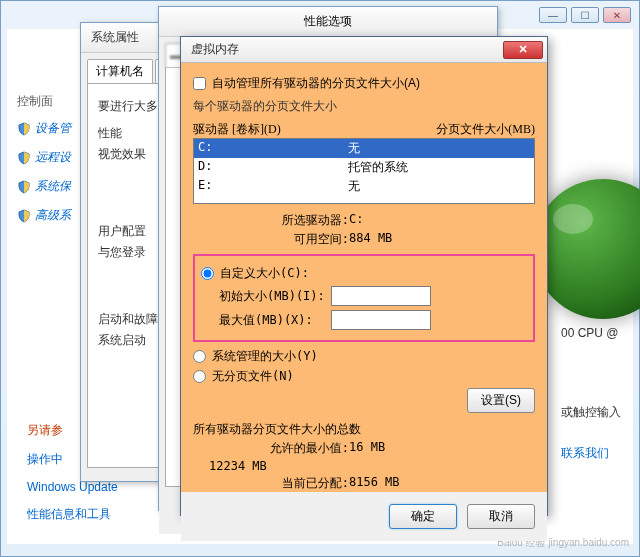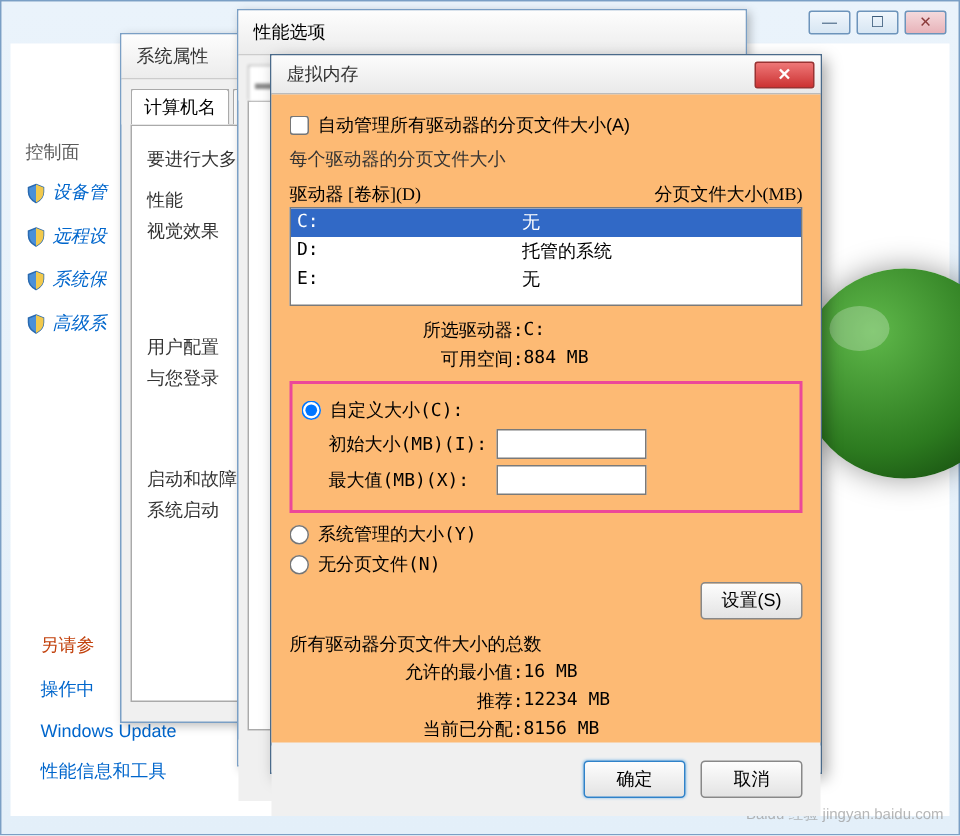--- a/index.html
+++ b/index.html
@@ -26,21 +26,21 @@
 
 .sysprop { position: absolute; left: 80px; top: 22px; width: 320px; height: 460px; border: 1px solid #7a9fc5; background: #f0f0f0; box-shadow: 2px 2px 6px rgba(0,0,0,.25); }
 .sysprop .title { background: linear-gradient(#fdfdfd, #ececec); border-bottom: 1px solid #ccc; padding: 6px 10px; font-size: 12px; color: #333; }
 .tabs { display: flex; padding: 6px 6px 0; background: #f0f0f0; gap: 0; }
 .tab { border: 1px solid #aaa; border-bottom: none; background: #fff; padding: 3px 8px; font-size: 12px; margin-right: 2px; border-radius: 2px 2px 0 0; }
 .sp-body { background: #fff; border: 1px solid #aaa; margin: 0 6px 6px; padding: 10px; height: 385px; }
 .sp-body .row { margin: 4px 0; color: #333; }
 
 
 .perfopt { position: absolute; left: 158px; top: 6px; width: 340px; height: 505px; border: 1px solid #7a9fc5; background: #f0f0f0; box-shadow: 2px 2px 6px rgba(0,0,0,.25); }
-.perfopt .title { background: linear-gradient(#fdfdfd, #ececec); border-bottom: 1px solid #ccc; padding: 6px 10px; }
+.perfopt .title { background: linear-gradient(#fdfdfd, #ececec); border-bottom: 1px solid #ccc; padding: 6px 10px; text-align: center; }
 .perfopt .tabs { padding: 6px 6px 0; }
 .perfopt .body2 { background: #fff; border: 1px solid #aaa; margin: 0 6px 6px; height: 420px; }
 .blurry { color: #888; filter: blur(1px); padding: 4px; }
 .btnrow { padding: 8px 12px; display: flex; justify-content: flex-end; gap: 8px; background: #f0f0f0; }
 .btn { min-width: 68px; padding: 3px 10px; border: 1px solid #888; background: linear-gradient(#fdfdfd, #e3e3e3); border-radius: 3px; cursor: pointer; font-size: 12px; }
 .btn.default { border: 1px solid #2f82c9; box-shadow: 0 0 2px #7ab8e8; }
 
 
 .vmem { position: absolute; left: 180px; top: 36px; width: 368px; height: 480px; border: 1px solid #4a6a8a; background: #f0f0f0; box-shadow: 3px 3px 10px rgba(0,0,0,.35); }
 .vmem-title { background: linear-gradient(#fcfcfc, #e9e9e9); height: 26px; display: flex; align-items: center; justify-content: space-between; padding: 0 4px 0 10px; border-bottom: 1px solid #bbb; }
@@ -111,20 +111,27 @@
       </div>
       <div class="side-link">
         <svg class="shield" viewBox="0 0 14 14">
             <path d="M7 1l5 2v3c0 4-3 6-5 7-2-1-5-3-5-7V3z" fill="#4a90d9" stroke="#2a6ab0"></path>
             <path d="M7 1l5 2v3c0 4-3 6-5 7V1z" fill="#f2c94c"></path>
           </svg>
         <span>高级系</span>
       </div>
     </div>
     <div class="orb"></div>
+    <div class="right-info">
+      <div>00 CPU @</div>
+      <div style="height:60px"></div>
+      <div>或触控输入</div>
+      <div style="height:20px"></div>
+      <div style="color:#0066cc">联系我们</div>
+    </div>
     <div class="bottom-links">
       <div style="color:#c2410c">另请参</div>
       <div>操作中</div>
       <div>Windows Update</div>
       <div>性能信息和工具</div>
     </div>
   </div>
   <div class="watermark">Baidu 经验  jingyan.baidu.com</div>
 </div>
 
@@ -225,21 +232,20 @@
     <div class="setbtn-row">
       <button class="btn">设置(S)</button>
     </div>
 
     <div class="section-title">所有驱动器分页文件大小的总数</div>
     <div class="kv">
       <span class="k">允许的最小值:</span>
       <span>16 MB</span>
     </div>
     <div class="kv">
-      <span class="k">推荐:</span>
       <span>12234 MB</span>
     </div>
     <div class="kv">
       <span class="k">当前已分配:</span>
       <span>8156 MB</span>
     </div>
   </div>
   <div class="vmem-btnrow">
     <button class="btn default">确定</button>
     <button class="btn">取消</button>

